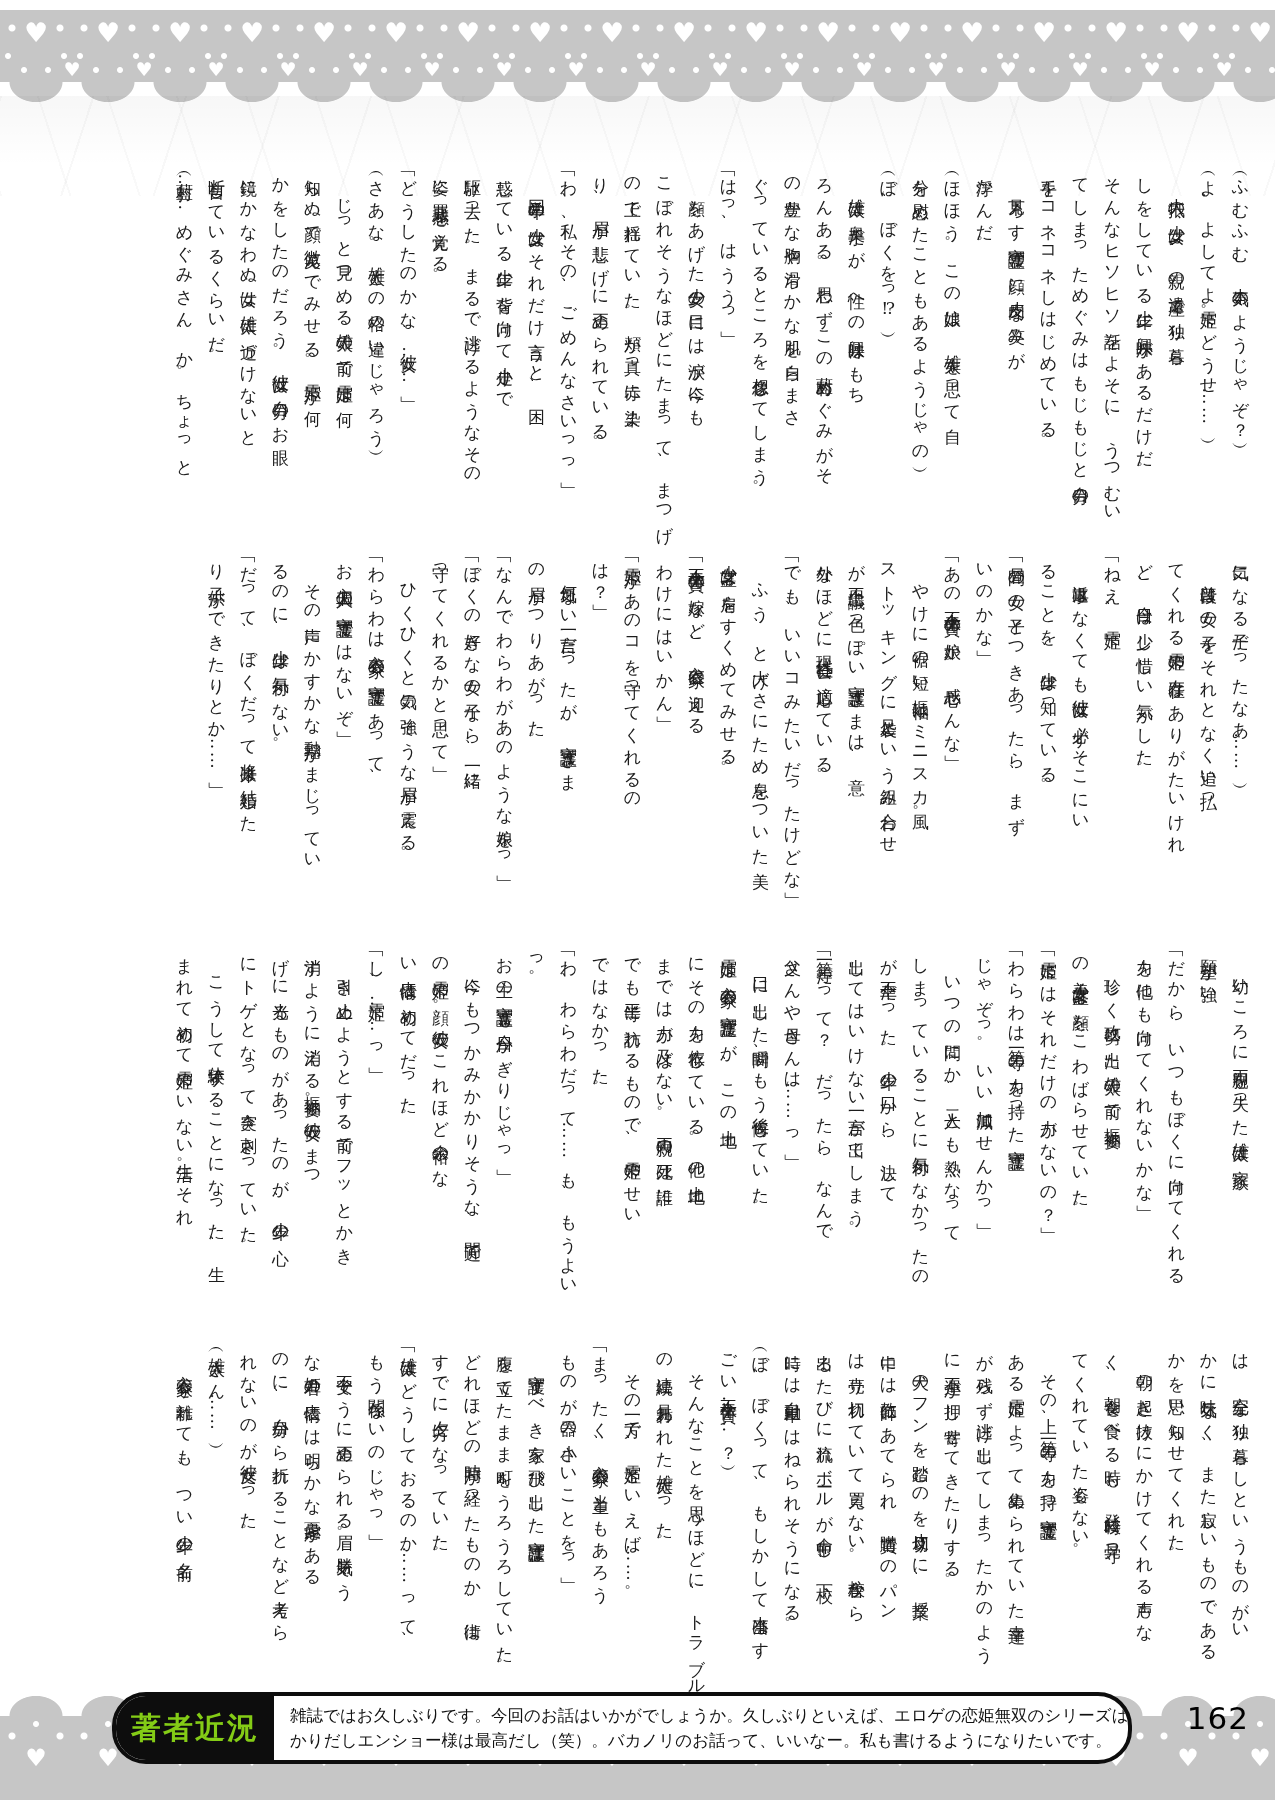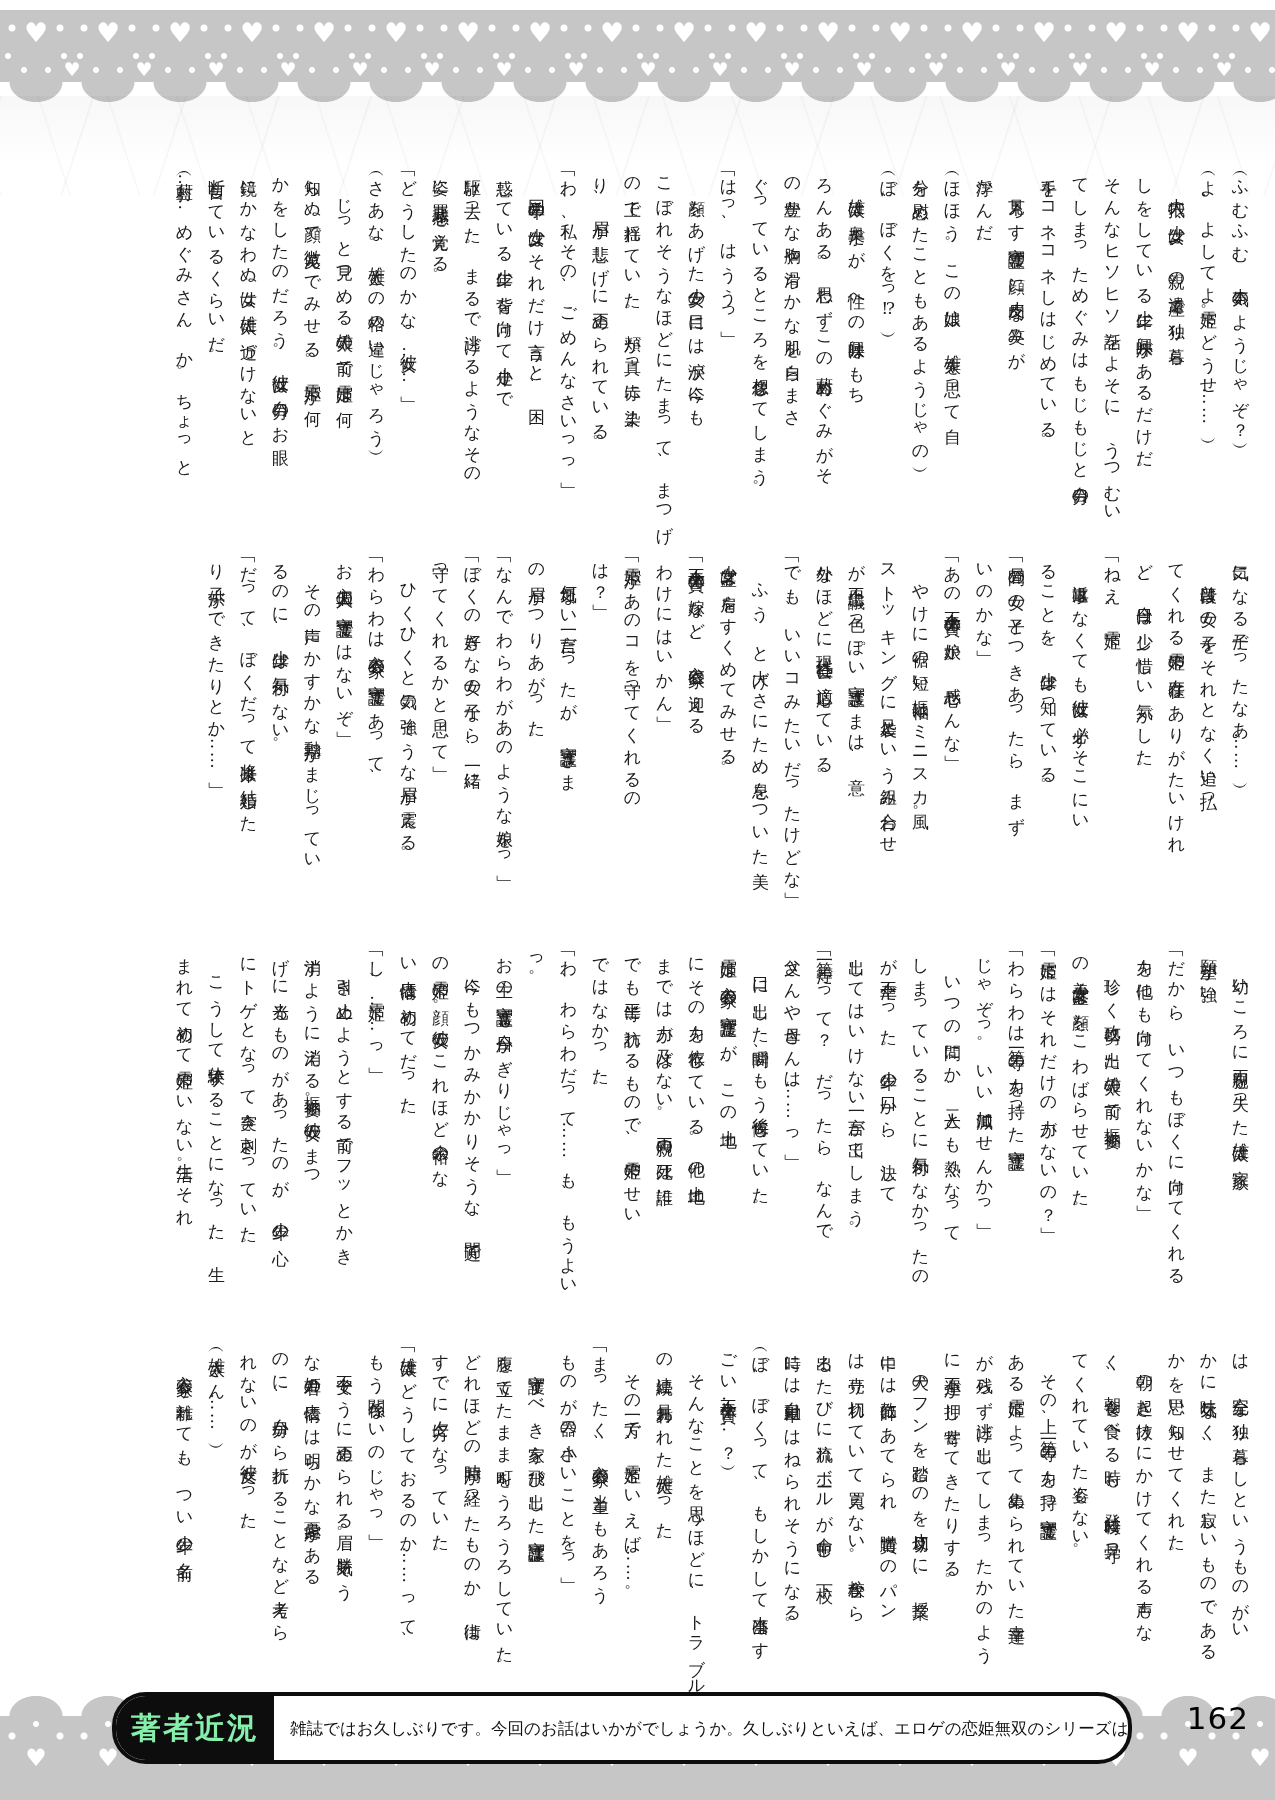--- a/index.html
+++ b/index.html
@@ -70,21 +70,21 @@
   .band-2{top:552px;}
   .band-3{top:946px;}
   .band-4{top:1342px;}
   
   .footer-bar{
     position:absolute;left:112px;top:1692px;width:1012px;height:64px;
     background:#ffffff;border:4px solid #0d0d0d;border-radius:34px;
     display:flex;align-items:stretch;overflow:hidden;z-index:6;
   }
   .footer-label{
-    flex:0 0 158px;background:#0d0d0d;color:#86efac;
+    flex:0 0 158px;background:#0d0d0d;color:#84cc16;
     display:flex;align-items:center;justify-content:center;
     font-family:"DejaVu Sans","Liberation Sans",sans-serif;
     font-weight:bold;font-size:30px;letter-spacing:2px;
   }
   .footer-text{
     flex:1;display:flex;flex-direction:column;justify-content:center;
     padding:4px 14px 4px 16px;
     font-family:"DejaVu Sans","Liberation Sans",sans-serif;
     font-size:16.5px;line-height:25px;color:#111111;white-space:nowrap;overflow:hidden;
   }
@@ -348,16 +348,17 @@
       <span>♥</span>
       <span>♥</span>
       <span>♥</span>
     </div>
 </div>
 
 <div class="footer-bar">
   <div class="footer-label">著者近況</div>
   <div class="footer-text">
     <div>雑誌ではお久しぶりです。今回のお話はいかがでしょうか。久しぶりといえば、エロゲの恋姫無双のシリーズはいいですね。ツンデレばっ</div>
+    <div>かりだしエンショー様は最高だし（笑）。バカノリのお話って、いいなー。私も書けるようになりたいです。</div>
   </div>
 </div>
 
 <div class="page-number">162</div>
 
 </body></html>

